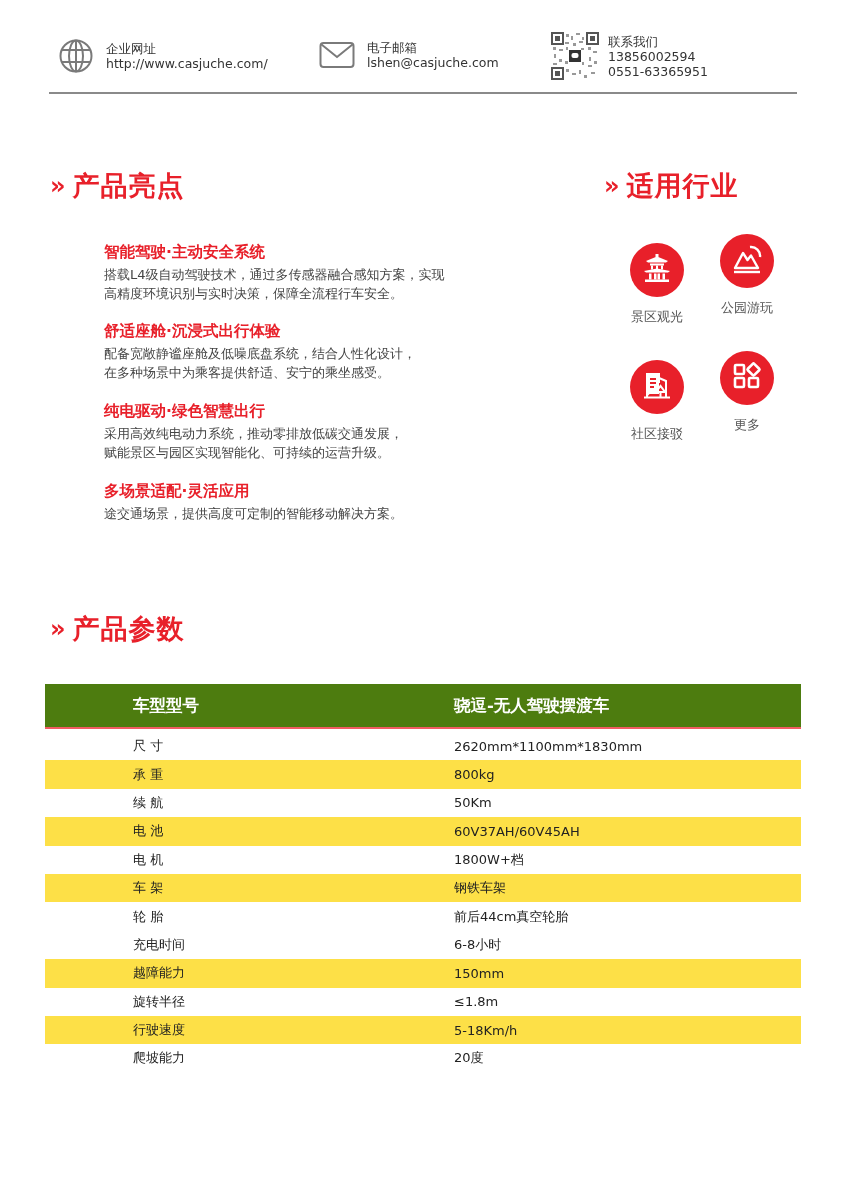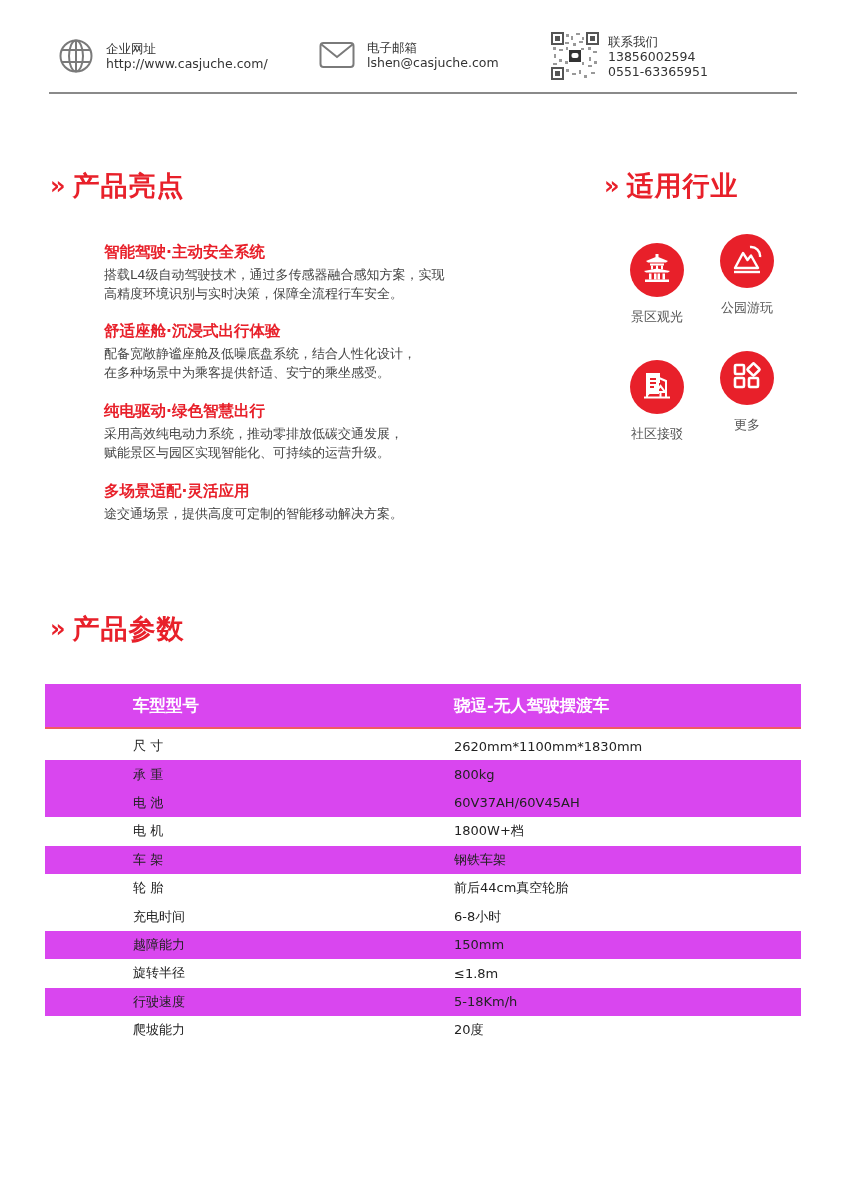--- a/index.html
+++ b/index.html
@@ -16,23 +16,23 @@
 
   .hl { position: absolute; left: 104px; width: 380px; }
   .hl-title { color: #e8202a; font-size: 15.5px; font-weight: bold; line-height: 20px; margin-bottom: 3px; }
   .hl-desc { color: #444; font-size: 13px; line-height: 19px; }
 
   .ind { position: absolute; width: 90px; text-align: center; }
   .ind-circle { width: 54px; height: 54px; border-radius: 50%; background: #e8202a; margin: 0 auto; display: flex; align-items: center; justify-content: center; }
   .ind-label { font-size: 13px; color: #555; margin-top: 11px; }
 
   .tbl { position: absolute; left: 45px; top: 684px; width: 756px; }
-  .tbl-head { height: 45px; background: #d946ef; display: flex; align-items: center; color: #fff; font-weight: bold; font-size: 16.5px; border-bottom: 2px solid #f25c62; }
+  .tbl-head { height: 45px; background: #4d7c0f; display: flex; align-items: center; color: #fff; font-weight: bold; font-size: 16.5px; border-bottom: 2px solid #f25c62; }
   .tbl-row { height: 28.4px; display: flex; align-items: center; font-size: 13px; color: #222; }
-  .tbl-row.alt { background: #d946ef; }
+  .tbl-row.alt { background: #fde047; }
   .c1 { width: 363px; padding-left: 88px; }
   .c2 { flex: 1; padding-left: 46px; }
   .tbl-head .c1 { padding-left: 88px; }
   .tbl-gap { height: 3px; }
 </style>
 </head>
 <body>
 
 <div class="hdr">
   <div class="hdr-item" style="left:58px; top:38px;">
@@ -225,20 +225,24 @@
   </div>
   <div class="tbl-gap"></div>
   <div class="tbl-row">
       <div class="c1">尺 寸</div>
       <div class="c2">2620mm*1100mm*1830mm</div>
     </div>
   <div class="tbl-row alt">
       <div class="c1">承 重</div>
       <div class="c2">800kg</div>
     </div>
+  <div class="tbl-row">
+      <div class="c1">续 航</div>
+      <div class="c2">50Km</div>
+    </div>
   <div class="tbl-row alt">
       <div class="c1">电 池</div>
       <div class="c2">60V37AH/60V45AH</div>
     </div>
   <div class="tbl-row">
       <div class="c1">电 机</div>
       <div class="c2">1800W+档</div>
     </div>
   <div class="tbl-row alt">
       <div class="c1">车 架</div>

